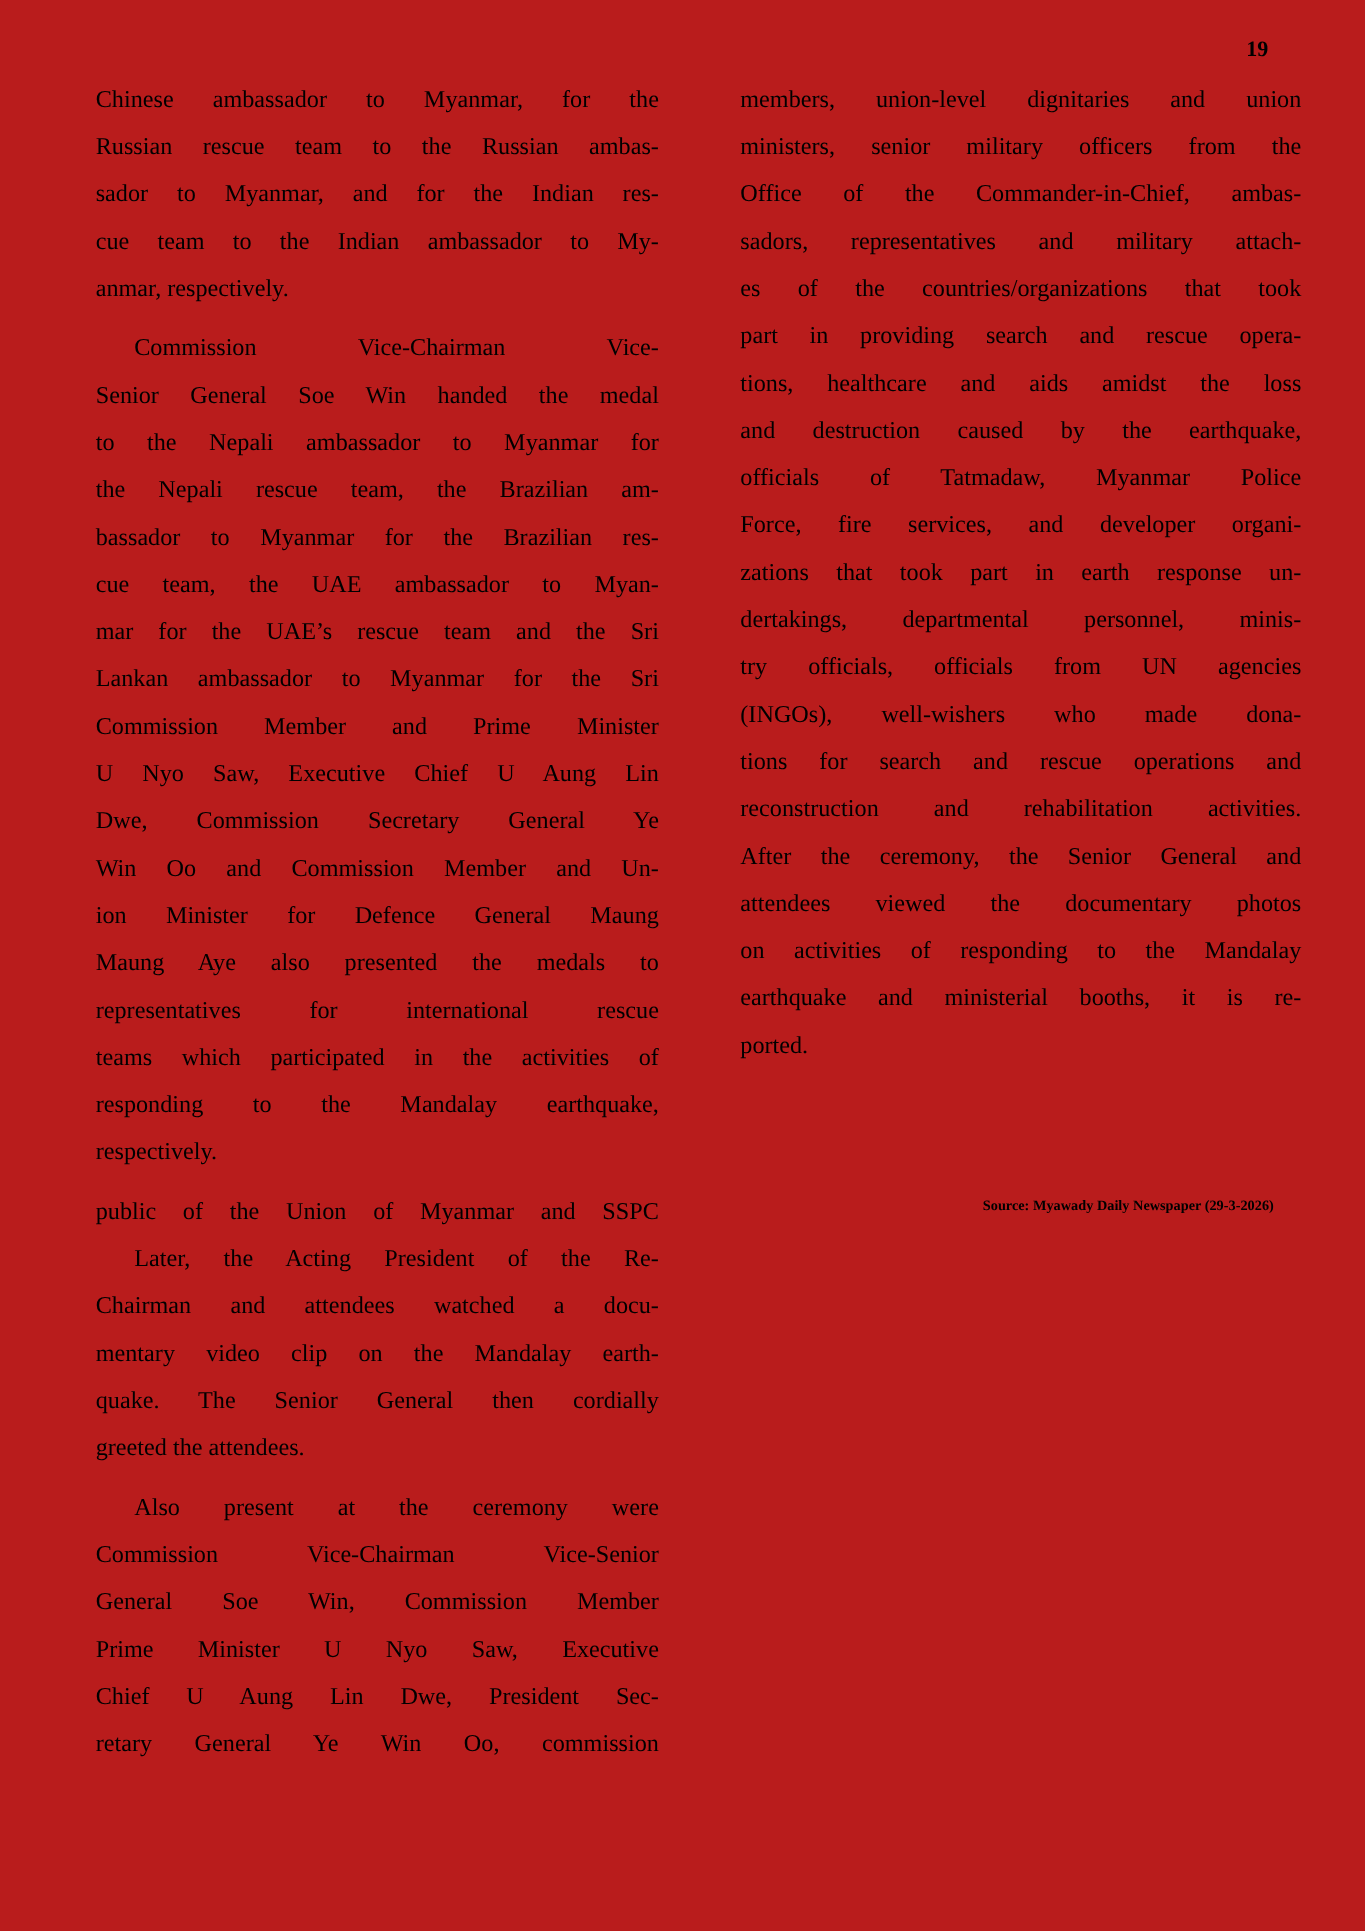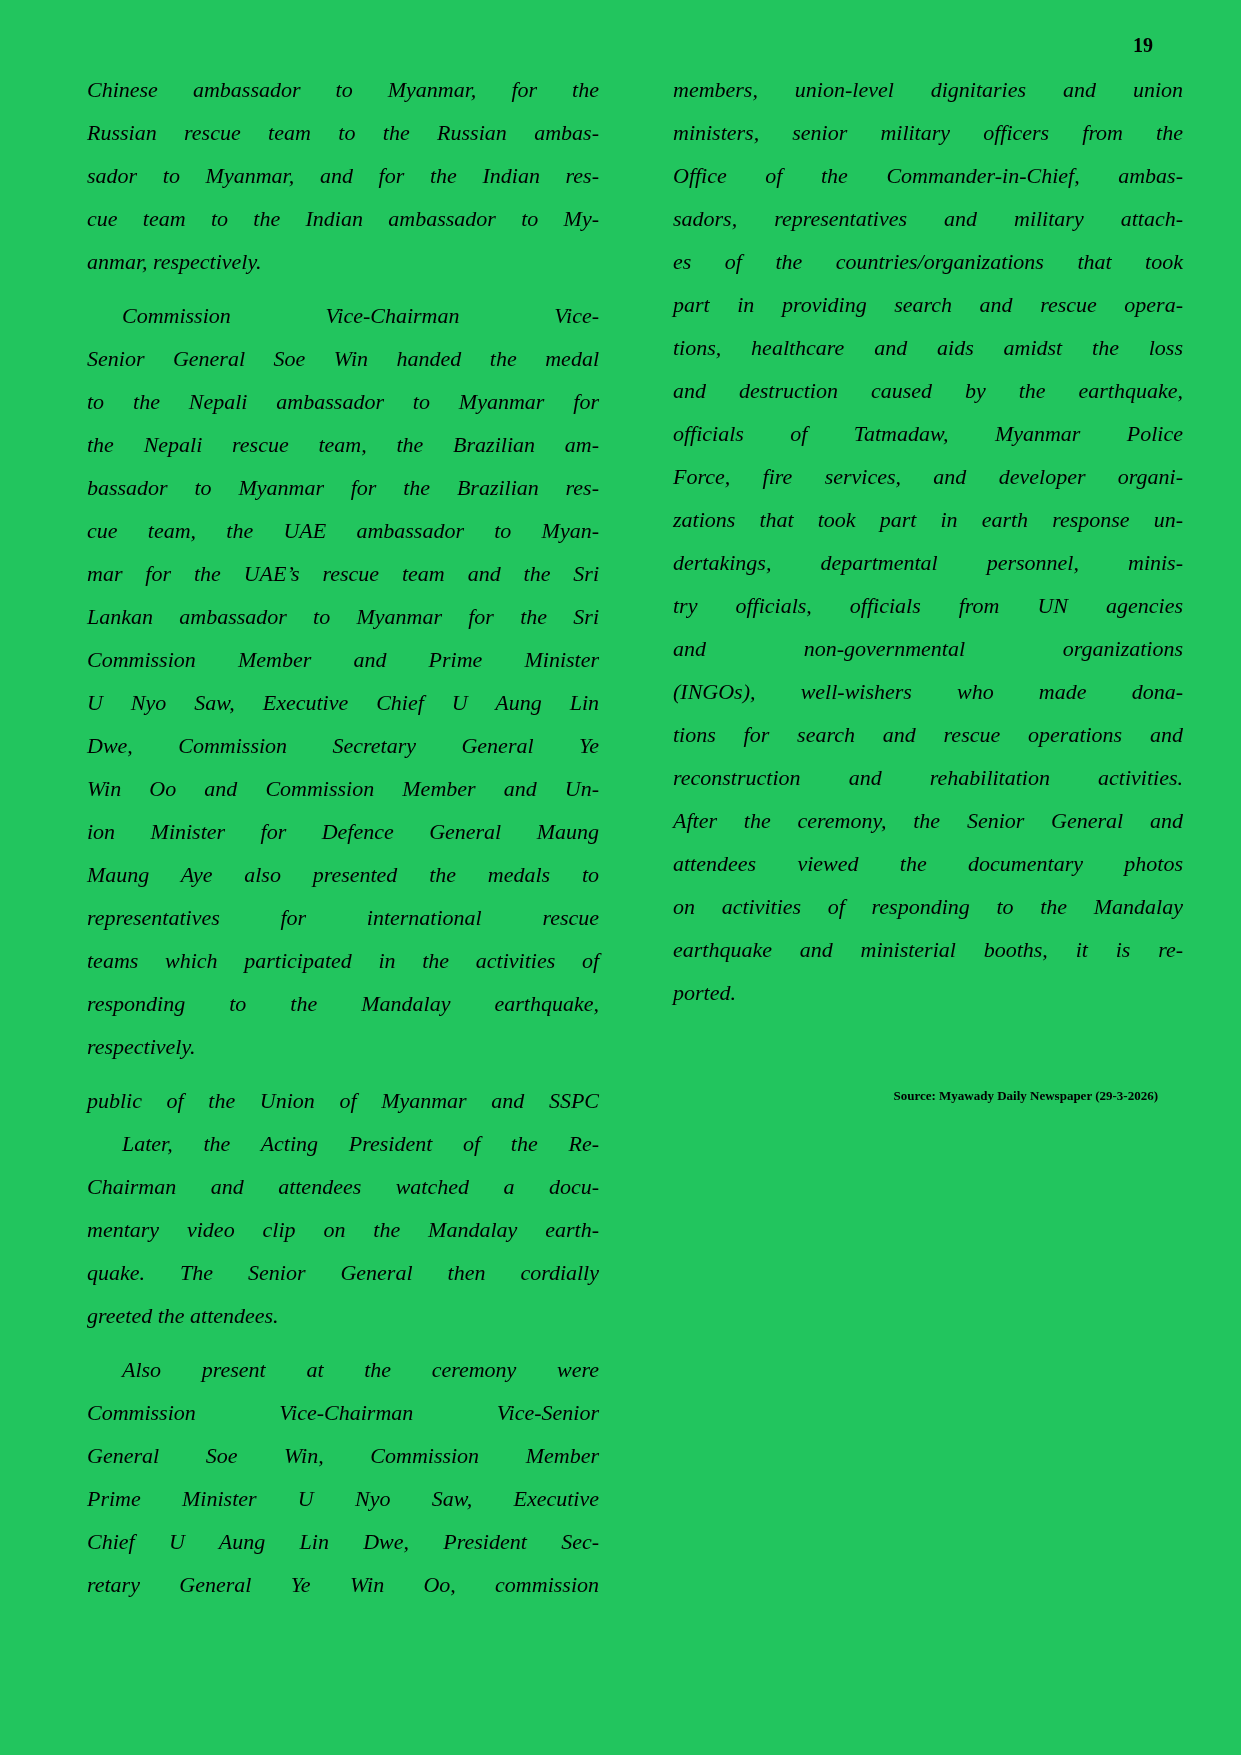--- a/index.html
+++ b/index.html
@@ -4,39 +4,38 @@
 <style>
   * { margin: 0; padding: 0; box-sizing: border-box; }
   html, body {
     background: #ffffff;
     font-family: "Liberation Serif", "DejaVu Serif", serif;
   }
   .page {
     position: relative;
     width: 1241px;
     height: 1755px;
-    background: #22c55e;
+    background: #b91c1c;
     color: #000000;
     overflow: hidden;
   }
   .page-number {
     position: absolute;
     top: 34px;
     right: 88px;
     font-size: 20px;
     font-weight: bold;
     color: #000000;
   }
   .column {
     position: absolute;
     top: 68px;
     font-size: 22px;
     line-height: 43px;
     color: #000000;
-    font-style: italic;
   }
   .column-left  { left: 87px;  width: 512px; }
   .column-right { left: 640px; width: 510px; margin-left: 33px; }
   .para + .para { margin-top: 11px; }
   .line {
     text-align: justify;
     text-align-last: justify;
     white-space: normal;
   }
   .line.indent { padding-left: 35px; }
@@ -111,21 +110,20 @@
         <div class="line">sadors, representatives and military attach-</div>
         <div class="line">es of the countries/organizations that took</div>
         <div class="line">part in providing search and rescue opera-</div>
         <div class="line">tions, healthcare and aids amidst the loss</div>
         <div class="line">and destruction caused by the earthquake,</div>
         <div class="line">officials of Tatmadaw, Myanmar Police</div>
         <div class="line">Force, fire services, and developer organi-</div>
         <div class="line">zations that took part in earth response un-</div>
         <div class="line">dertakings, departmental personnel, minis-</div>
         <div class="line">try officials, officials from UN agencies</div>
-        <div class="line">and non-governmental organizations</div>
         <div class="line">(INGOs), well-wishers who made dona-</div>
         <div class="line">tions for search and rescue operations and</div>
         <div class="line">reconstruction and rehabilitation activities.</div>
         <div class="line">After the ceremony, the Senior General and</div>
         <div class="line">attendees viewed the documentary photos</div>
         <div class="line">on activities of responding to the Mandalay</div>
         <div class="line">earthquake and ministerial booths, it is re-</div>
         <div class="line para-end">ported.</div>
       </div>
     </div>

